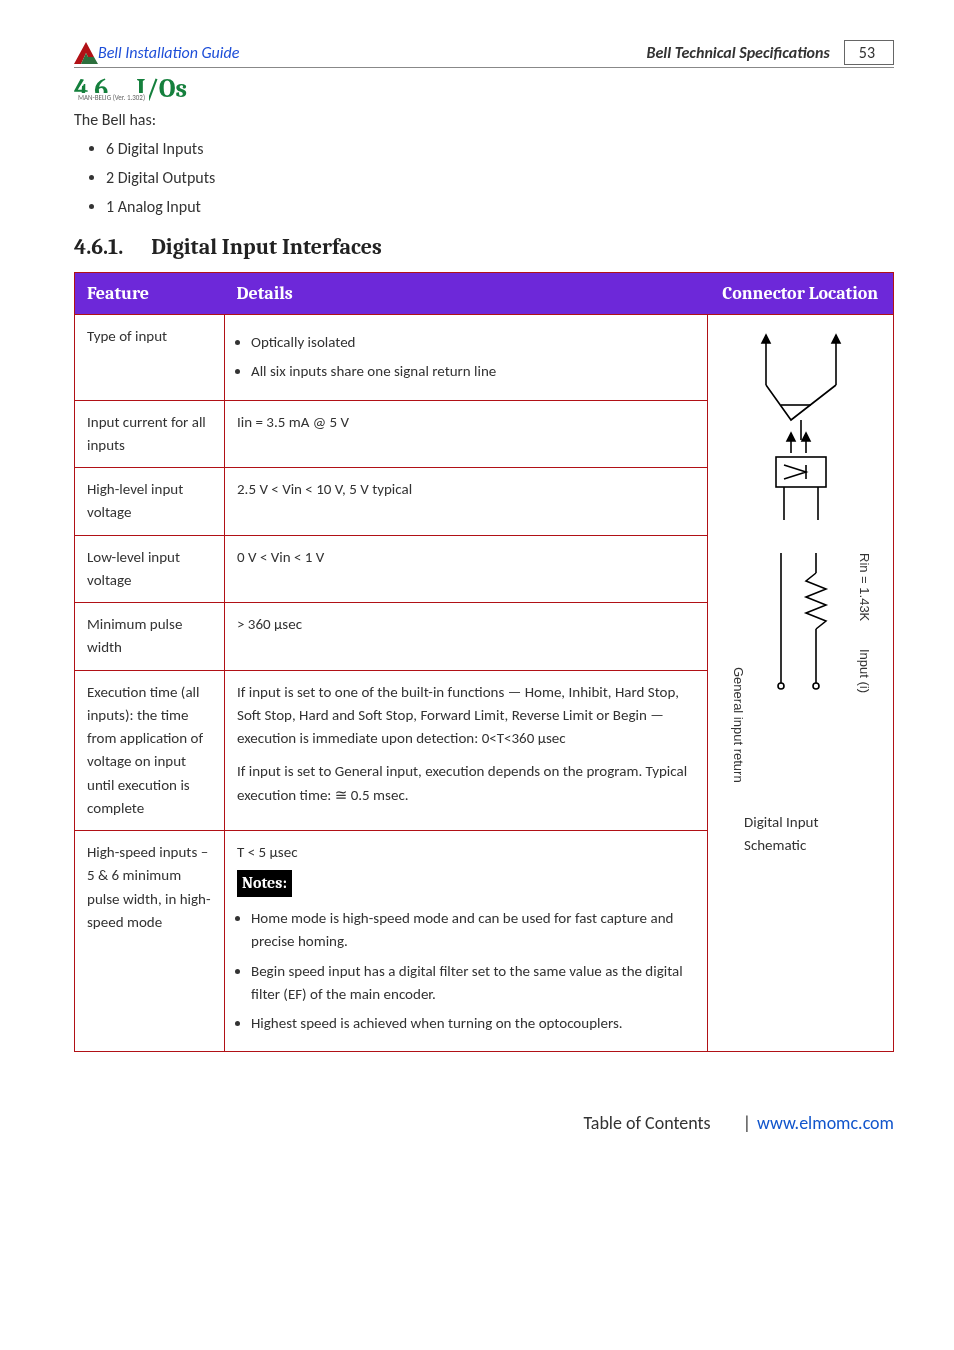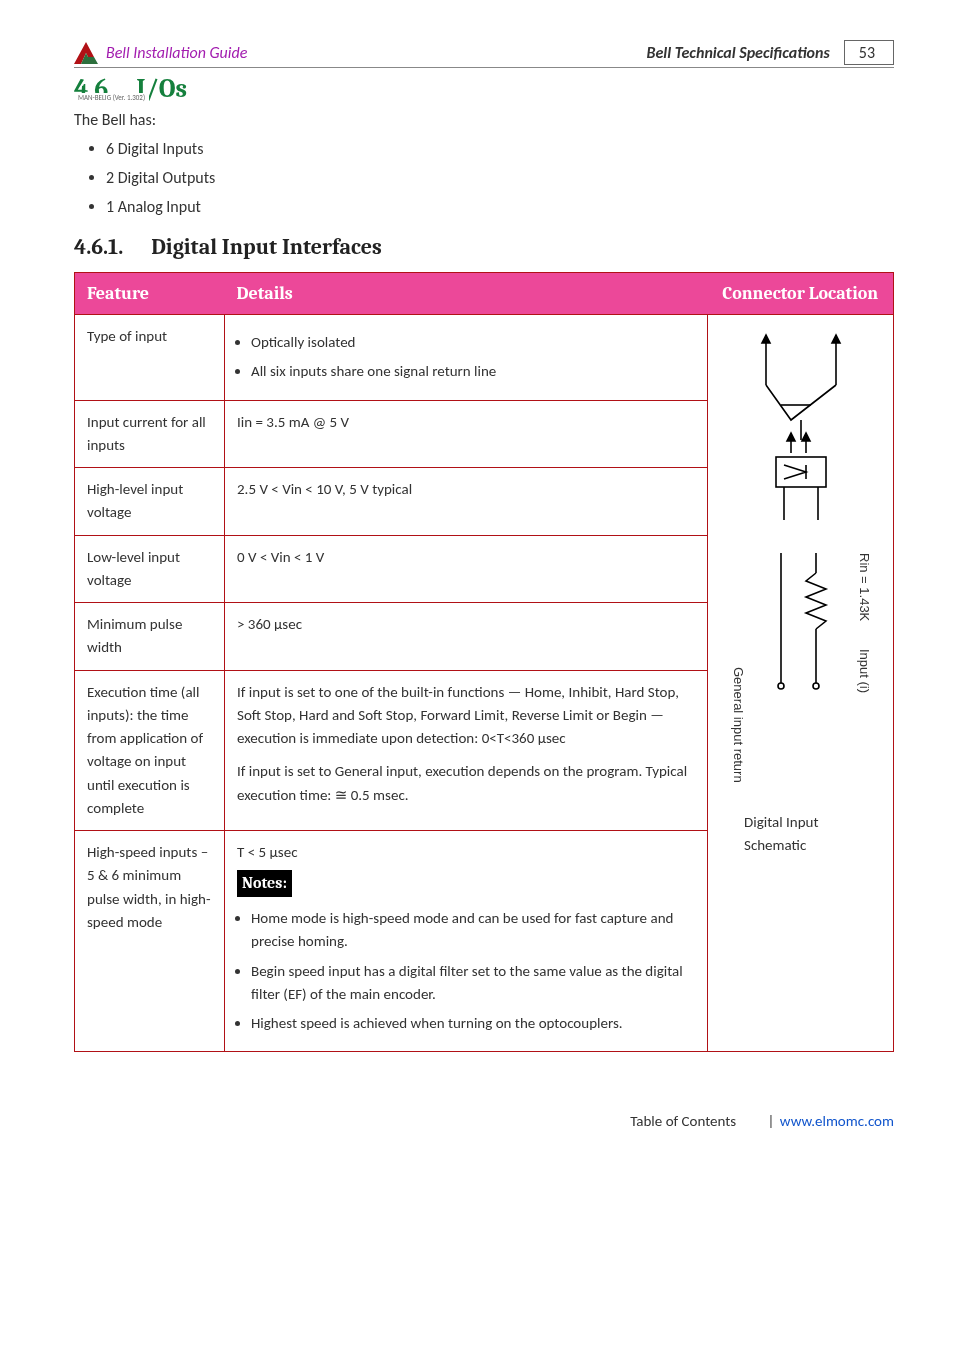--- a/index.html
+++ b/index.html
@@ -17,22 +17,21 @@
     width: 100%;
     margin-bottom: 2px;
   }
   .logo {
     width: 24px; height: 22px;
     display: inline-block;
     vertical-align: middle;
   }
   .topbar-left {
     font-style: italic;
-    color: #a21caf;
-    margin-left: 8px;
+    color: #1d4ed8;
     flex: 1;
   }
   .topbar-right {
     font-style: italic;
     font-weight: bold;
     color: #333;
   }
   .pgnum-box {
     border: 1.5px solid #666;
     padding: 2px 18px 2px 14px;
@@ -79,21 +78,21 @@
   }
   h3.subsection .num { margin-right: 28px; }
 
   table.spec {
     border-collapse: collapse;
     width: 100%;
     border: 1.5px solid #b11116;
     table-layout: fixed;
   }
   table.spec th {
-    background: #ec4899;
+    background: #6d28d9;
     color: #fff;
     font-family: Cambria, Georgia, serif;
     font-size: 18px;
     font-weight: bold;
     text-align: left;
     padding: 10px 12px;
     vertical-align: middle;
   }
   table.spec th:last-child { text-align: center; }
   table.spec td {
@@ -129,21 +128,21 @@
   .schematic-wrap {
     display: flex;
     flex-direction: column;
     align-items: center;
     height: 100%;
     justify-content: flex-start;
     gap: 28px;
   }
   .footer {
     margin-top: 60px;
-    font-size: 15px;
+    font-size: 18px;
     text-align: right;
     color: #333;
   }
   .footer a { color: #1155cc; text-decoration: none; }
   .footer .toc { margin-right: 28px; }
   .sep { margin-right: 2px; }
 
   col.col-feature { width: 150px; }
   col.col-details { width: auto; }
   col.col-conn    { width: 186px; }

